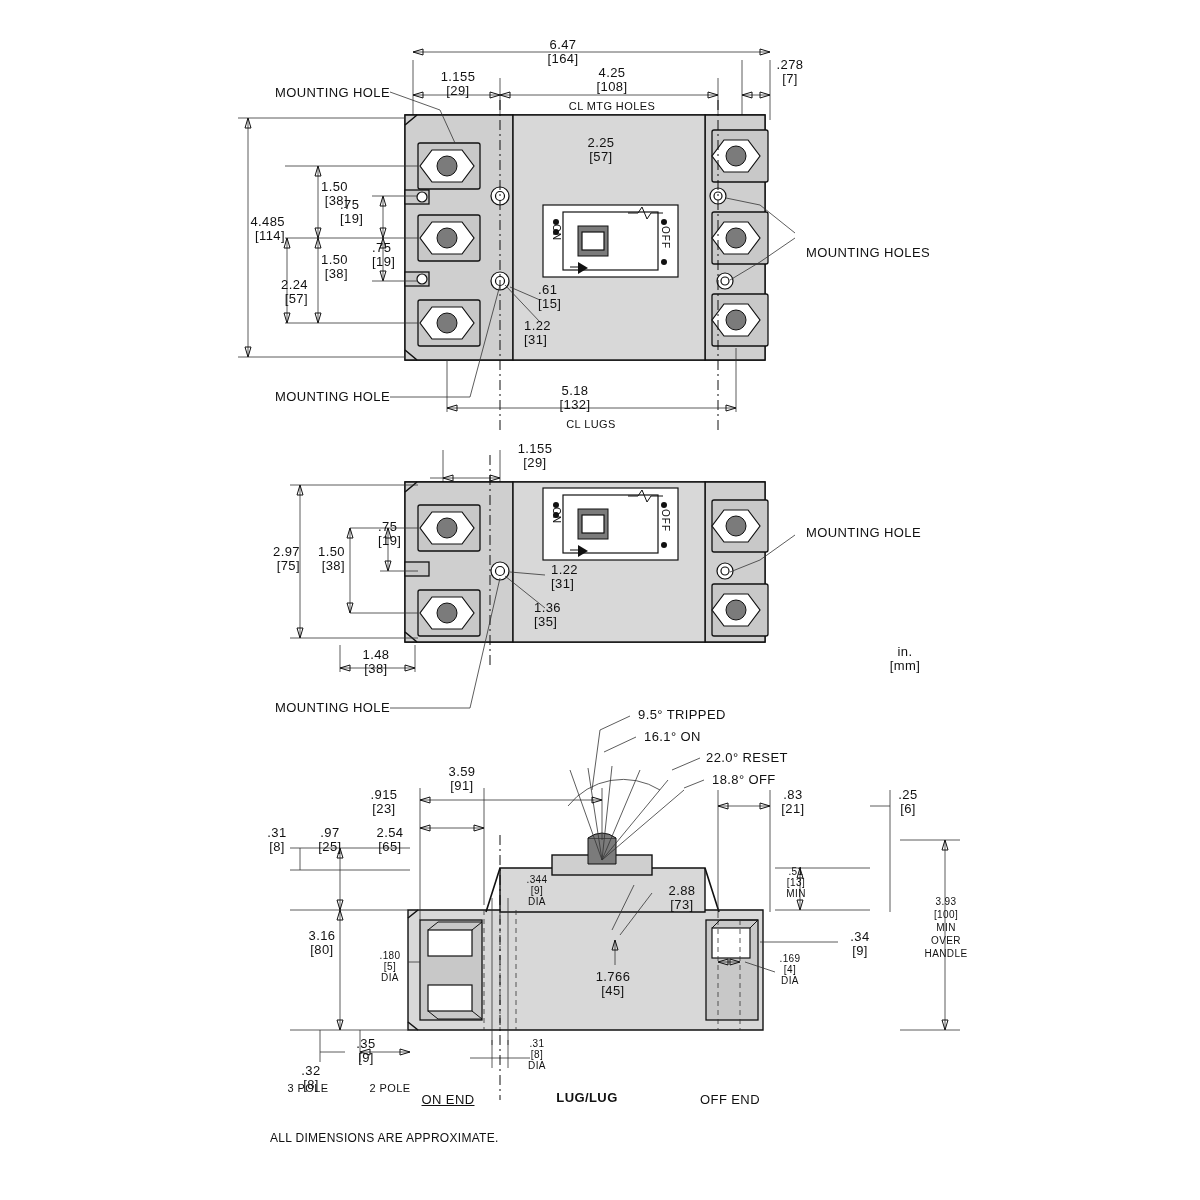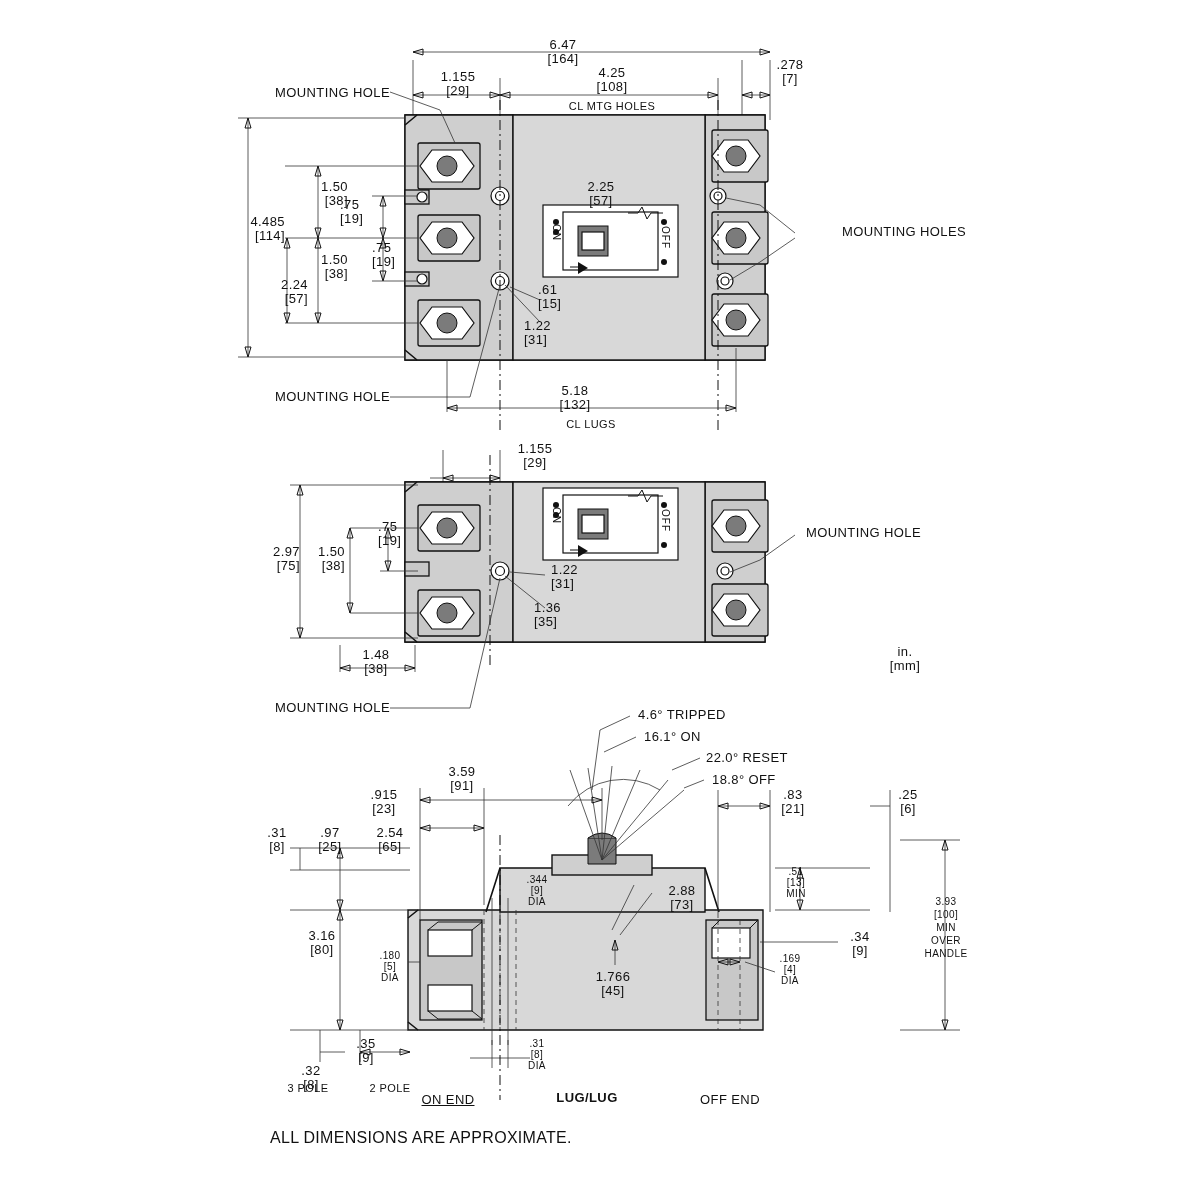--- a/index.html
+++ b/index.html
@@ -23,21 +23,21 @@
     letter-spacing: 0.4px;
     white-space: pre;
     color: #111;
   }
   .lbl.c { text-align: center; transform: translateX(-50%); }
   .lbl.r { text-align: right; transform: translateX(-100%); }
   .lbl.sm { font-size: 11px; line-height: 12px; }
   .lbl.xs { font-size: 10px; line-height: 11px; }
   .note {
     position: absolute;
-    font-size: 16px;
+    font-size: 12px;
     line-height: 20px;
     white-space: pre;
     letter-spacing: 0.3px;
   }
   svg { position: absolute; left: 0; top: 0; }
   .ln { stroke: #111; stroke-width: 1; fill: none; }
   .ln2 { stroke: #111; stroke-width: 1.6; fill: none; }
   .dash { stroke: #111; stroke-width: 1; fill: none; stroke-dasharray: 10 4 2 4; }
   .thin { stroke: #333; stroke-width: 0.8; fill: none; }
   .body-fill { fill: #d8d8d8; stroke: #111; stroke-width: 1.4; }
@@ -414,21 +414,21 @@
 
   <div class="lbl c" style="left:563px; top:38px;">6.47
 [164]</div>
   <div class="lbl c" style="left:458px; top:70px;">1.155
 [29]</div>
   <div class="lbl c" style="left:612px; top:66px;">4.25
 [108]</div>
   <div class="lbl c sm" style="left:612px; top:100px;">CL MTG HOLES</div>
   <div class="lbl c" style="left:790px; top:58px;">.278
 [7]</div>
-  <div class="lbl c" style="left:601px; top:136px;margin-top:44px;">2.25
+  <div class="lbl c" style="left:601px; top:136px;">2.25
 [57]</div>
 
   <div class="lbl r" style="left:285px; top:215px;">4.485
 [114]</div>
   <div class="lbl r" style="left:348px; top:180px;">1.50
 [38]</div>
   <div class="lbl r" style="left:348px; top:253px;">1.50
 [38]</div>
   <div class="lbl" style="left:340px; top:198px;">.75
 [19]</div>
@@ -441,21 +441,21 @@
 [15]</div>
   <div class="lbl" style="left:524px; top:319px;">1.22
 [31]</div>
 
   <div class="lbl c" style="left:575px; top:384px;">5.18
 [132]</div>
   <div class="lbl c sm" style="left:591px; top:418px;">CL LUGS</div>
 
   <div class="lbl r" style="left:390px; top:86px;">MOUNTING HOLE</div>
   <div class="lbl r" style="left:390px; top:390px;">MOUNTING HOLE</div>
-  <div class="lbl" style="left:806px; top:225px;margin-left:36px;">MOUNTING HOLES</div>
+  <div class="lbl" style="left:806px; top:246px;">MOUNTING HOLES</div>
 
   <div class="lbl xs" style="left:551px; top:224px; writing-mode:vertical-rl; letter-spacing:1px;">ON</div>
   <div class="lbl xs" style="left:660px; top:226px; writing-mode:vertical-rl; letter-spacing:1px;">OFF</div>
 
   <div class="lbl c" style="left:535px; top:442px;">1.155
 [29]</div>
   <div class="lbl" style="left:378px; top:520px;">.75
 [19]</div>
   <div class="lbl r" style="left:345px; top:545px;">1.50
 [38]</div>
@@ -470,21 +470,21 @@
 
   <div class="lbl" style="left:806px; top:526px;">MOUNTING HOLE</div>
   <div class="lbl r" style="left:390px; top:701px;">MOUNTING HOLE</div>
 
   <div class="lbl xs" style="left:551px; top:507px; writing-mode:vertical-rl; letter-spacing:1px;">ON</div>
   <div class="lbl xs" style="left:660px; top:509px; writing-mode:vertical-rl; letter-spacing:1px;">OFF</div>
 
   <div class="lbl c" style="left:905px; top:645px;">in.
 [mm]</div>
 
-  <div class="lbl" style="left:638px; top:708px;">4.6° TRIPPED</div>
+  <div class="lbl" style="left:638px; top:708px;">9.5° TRIPPED</div>
   <div class="lbl" style="left:644px; top:730px;">16.1° ON</div>
   <div class="lbl" style="left:706px; top:751px;">22.0° RESET</div>
   <div class="lbl" style="left:712px; top:773px;">18.8° OFF</div>
 
   <div class="lbl c" style="left:462px; top:765px;">3.59
 [91]</div>
   <div class="lbl c" style="left:384px; top:788px;">.915
 [23]</div>
   <div class="lbl c" style="left:390px; top:826px;">2.54
 [65]</div>

